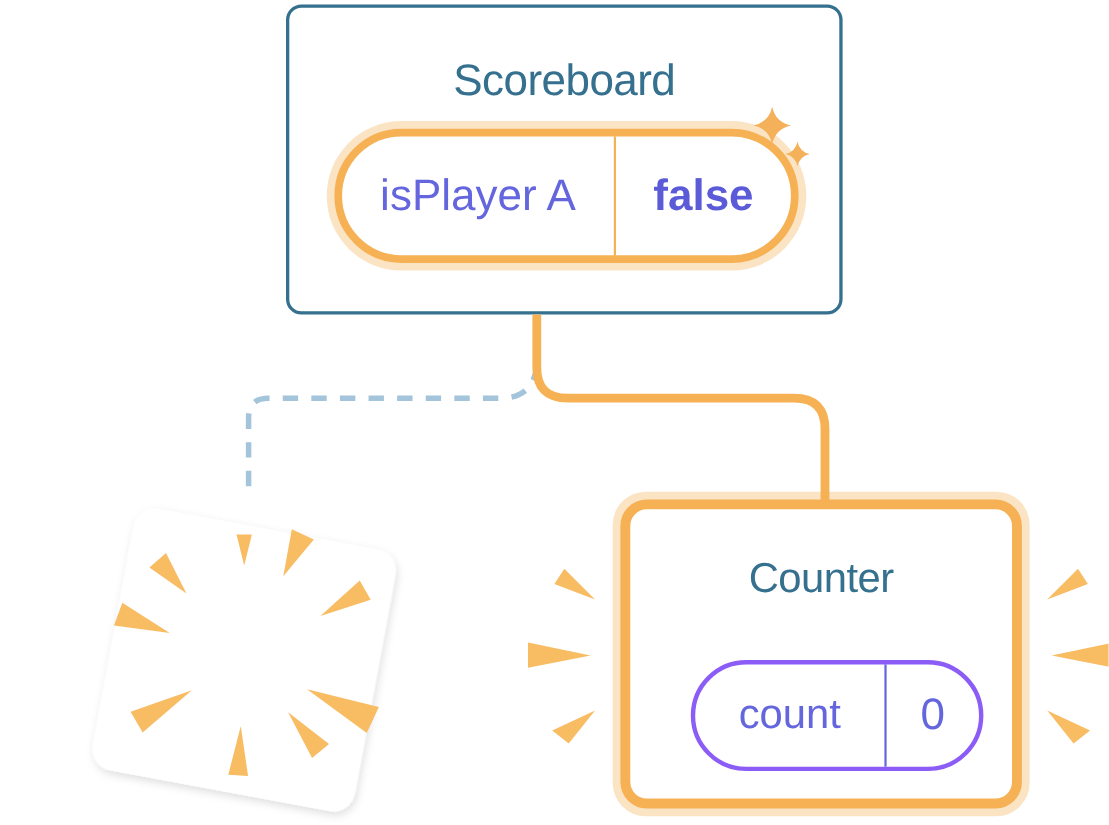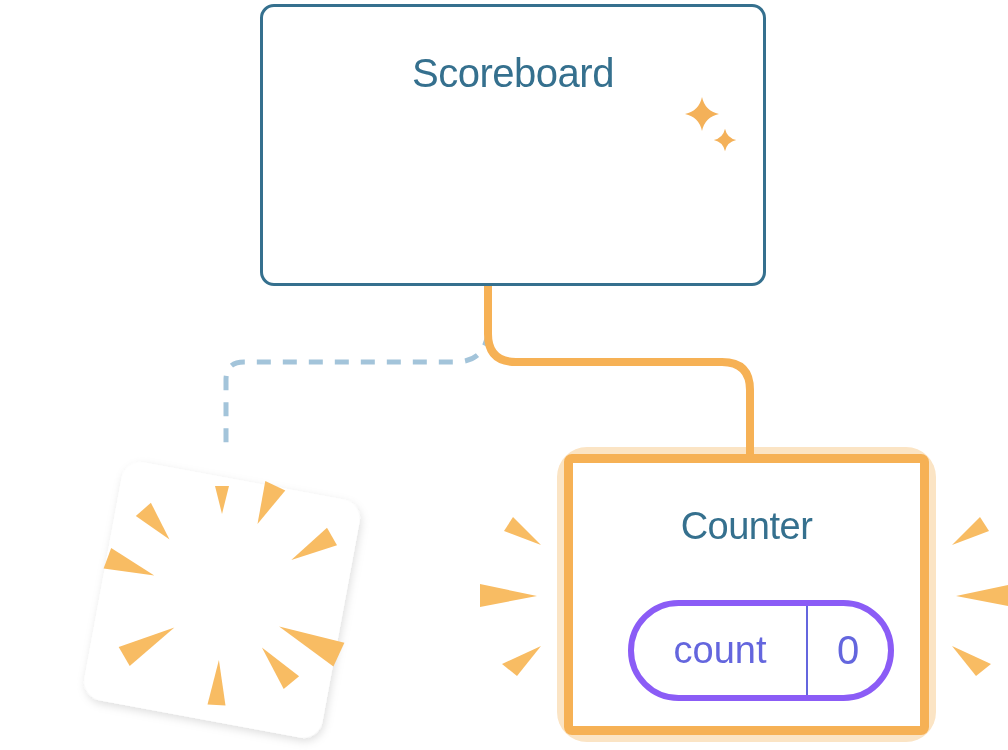--- a/index.html
+++ b/index.html
@@ -36,43 +36,48 @@
   .pill-highlight .pill-val{flex:1;font-weight:700;color:#5B5BD8;}
   .pill-divider-orange{width:2px;background:#F6B155;}
   
   .counter-card{
     position:absolute;left:557px;top:447px;width:379px;height:295px;
     background:#FBE4C4;border-radius:30px;z-index:1;
   }
   .counter-card-inner{
     position:absolute;left:7px;top:7px;right:7px;bottom:7px;
     box-sizing:border-box;background:#ffffff;
-    border:9px solid #F6B155;border-radius:8px;
+    border:9px solid #F6B155;border-radius:24px;
   }
   .counter-card .card-title{margin-top:42px;font-size:38px;}
   .pill-plain{
     left:55px;top:137px;width:266px;height:101px;
-    border:6px solid #8b5cf6;border-radius:52px;
+    border:4px solid #8b5cf6;border-radius:52px;
   }
   .pill-plain .pill-key{flex:0 0 172px;font-size:38px;}
   .pill-plain .pill-val{flex:1;font-size:40px;}
   .pill-divider-purple{width:2px;background:#6466DE;}
   
   .overlay{
     position:absolute;left:0;top:0;width:1008px;height:750px;
     z-index:2;pointer-events:none;
   }
 </style>
 </head>
 <body>
 
 <div class="canvas">
 
   <div class="scoreboard-card">
     <div class="card-title">Scoreboard</div>
+    <div class="state-pill pill-highlight">
+      <div class="pill-cell pill-key">isPlayer A</div>
+      <div class="pill-divider-orange"></div>
+      <div class="pill-cell pill-val">false</div>
+    </div>
   </div>
 
   <div class="counter-card">
     <div class="counter-card-inner">
       <div class="card-title">Counter</div>
       <div class="state-pill pill-plain">
         <div class="pill-cell pill-key">count</div>
         <div class="pill-divider-purple"></div>
         <div class="pill-cell pill-val">0</div>
       </div>

